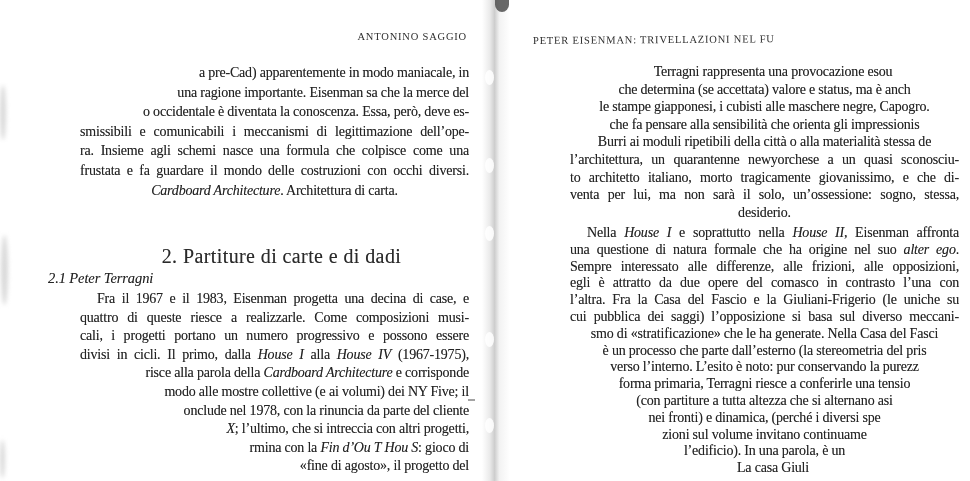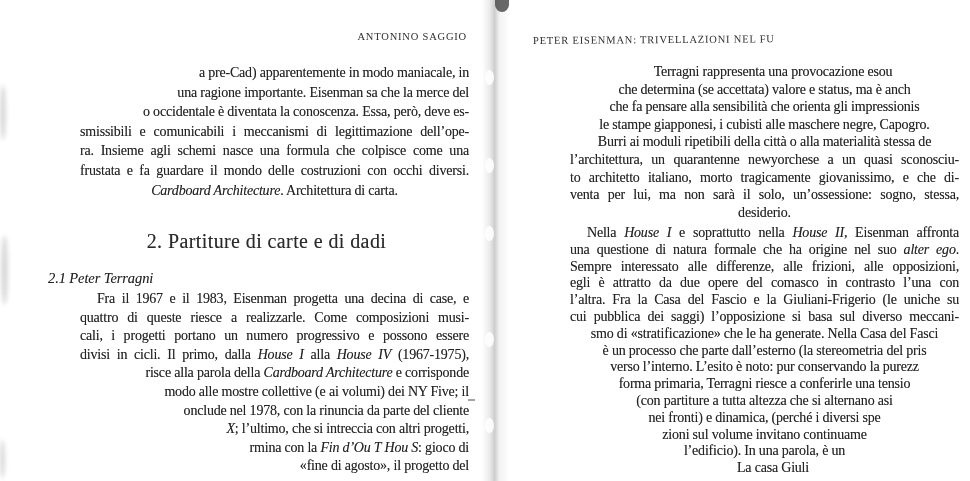--- a/index.html
+++ b/index.html
@@ -26,21 +26,21 @@
   .page.left .para{left:48px;width:421px;}
   .page.right .para{left:53px;width:421px;}
   .ln{height:var(--lh);line-height:var(--lh);overflow:visible;margin-left:32px;}
   .ln.j{text-align:justify;text-align-last:justify;}
   .ln.r{text-align:right;white-space:nowrap;}
   .ln.l{text-align:center;white-space:nowrap;}
   .ln.ind{text-indent:17px;}
   .it{font-style:italic;}
 
   .heading{
-    position:absolute;left:48px;top:230px;width:421px;margin:0;
+    position:absolute;left:48px;top:230px;width:421px;margin:15px;
     font-size:20px;font-weight:400;color:#2a2a2a;text-align:center;
     letter-spacing:0.4px;transform:translateX(8px);
     text-shadow:0 0 0.6px rgba(40,40,40,0.4);
   }
   .subheading{
     position:absolute;left:48px;top:270px;font-size:14.5px;font-style:italic;
     color:#242424;letter-spacing:-0.1px;
     text-shadow:0 0 0.6px rgba(40,40,40,0.4);
   }
 
@@ -104,22 +104,22 @@
         <div class="ln r"><span>«fine di agosto», il progetto del</span></div>
       </div>
   </div>
 
   <div class="page right">
     <div class="runhead rh-right">PETER EISENMAN: TRIVELLAZIONI NEL FU</div>
 
     <div class="para" style="top:63px;--lh:17.6px">
         <div class="ln l ind"><span>Terragni rappresenta una provocazione esou</span></div>
         <div class="ln l"><span>che determina (se accettata) valore e status, ma è anch</span></div>
+        <div class="ln l"><span>le stampe giapponesi, i cubisti alle maschere negre, Capogro.</span></div>
         <div class="ln l"><span>che fa pensare alla sensibilità che orienta gli impressionis</span></div>
-        <div class="ln l"><span>le stampe giapponesi, i cubisti alle maschere negre, Capogro.</span></div>
         <div class="ln l"><span>Burri ai moduli ripetibili della città o alla materialità stessa de</span></div>
         <div class="ln j"><span>l’architettura, un quarantenne newyorchese a un quasi sconosciu-</span></div>
         <div class="ln j"><span>to architetto italiano, morto tragicamente giovanissimo, e che di-</span></div>
         <div class="ln j"><span>venta per lui, ma non sarà il solo, un’ossessione: sogno, stessa,</span></div>
         <div class="ln l"><span>desiderio.</span></div>
       </div>
 
     <div class="para" style="top:225px;--lh:16.8px">
         <div class="ln j ind"><span>Nella </span><span class="it">House I</span><span> e soprattutto nella </span><span class="it">House II</span><span>, Eisenman affronta</span></div>
         <div class="ln j"><span>una questione di natura formale che ha origine nel suo </span><span class="it">alter ego</span><span>.</span></div>

